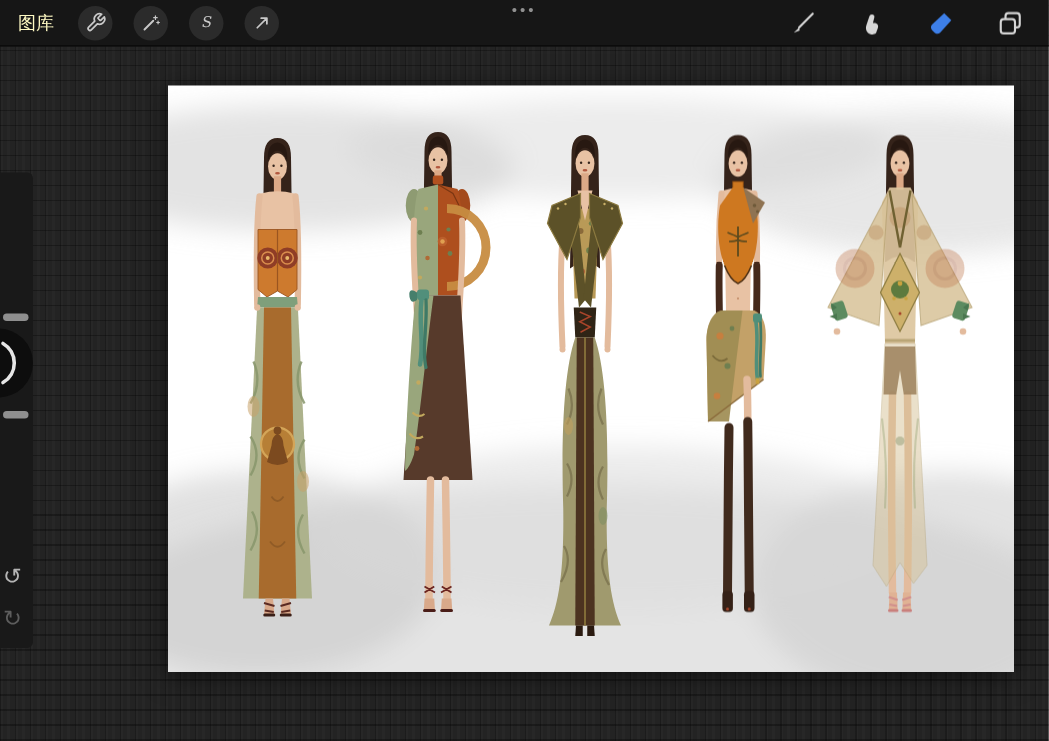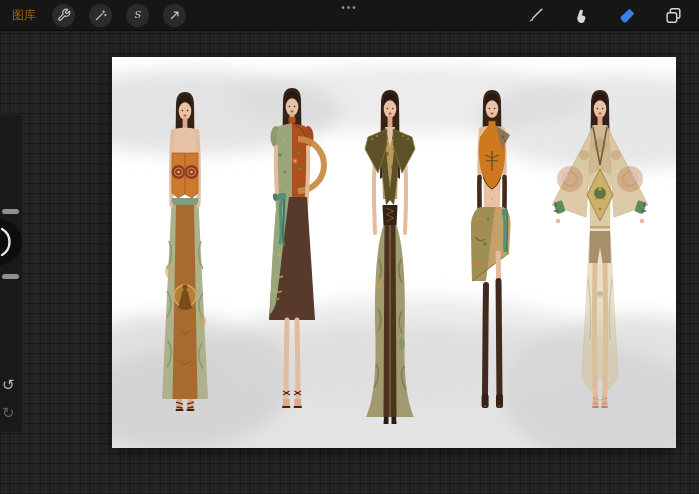--- a/index.html
+++ b/index.html
@@ -6,21 +6,21 @@
   body{width:699px;height:494px;overflow:hidden;position:relative;
        font-family:"Liberation Sans", sans-serif;background:#232323}
   .workspace{position:absolute;inset:0;
     background-color:#232323;
     background-image:
       repeating-linear-gradient(90deg, rgba(0,0,0,.30) 0 1px, transparent 1px 10px),
       repeating-linear-gradient(0deg, rgba(0,0,0,.30) 0 1px, transparent 1px 10px),
       repeating-linear-gradient(90deg, rgba(255,255,255,.02) 0 2px, transparent 2px 5px);}
   .toolbar{position:absolute;top:0;left:0;right:0;height:30px;background:#161616;
     border-bottom:1px solid #0b0b0b;display:flex;align-items:center;z-index:30}
-  .gallery-btn{background:none;border:none;color:#a16207;font-size:12px;margin-left:8px;
+  .gallery-btn{background:none;border:none;color:#fef9c3;font-size:12px;margin-left:8px;
     padding:2px 4px;cursor:pointer}
   .left-tools{display:flex;gap:14px;margin-left:12px;align-items:center}
   .tool-btn{width:23px;height:23px;border-radius:50%;background:#2b2b2b;border:none;padding:0;
     display:flex;align-items:center;justify-content:center;cursor:pointer}
   .right-tools{position:absolute;right:16px;top:0;height:30px;display:flex;gap:26px;align-items:center}
   .bare-btn{background:none;border:none;padding:0;width:20px;height:20px;
     display:flex;align-items:center;justify-content:center;cursor:pointer}
   .handle{position:absolute;left:50%;top:1px;transform:translateX(-50%);background:none;border:none;
     color:#909090;font-size:10px;letter-spacing:2px;cursor:pointer}
   .canvas{position:absolute;left:112px;top:57px;width:564px;height:391px;background:#ffffff;

